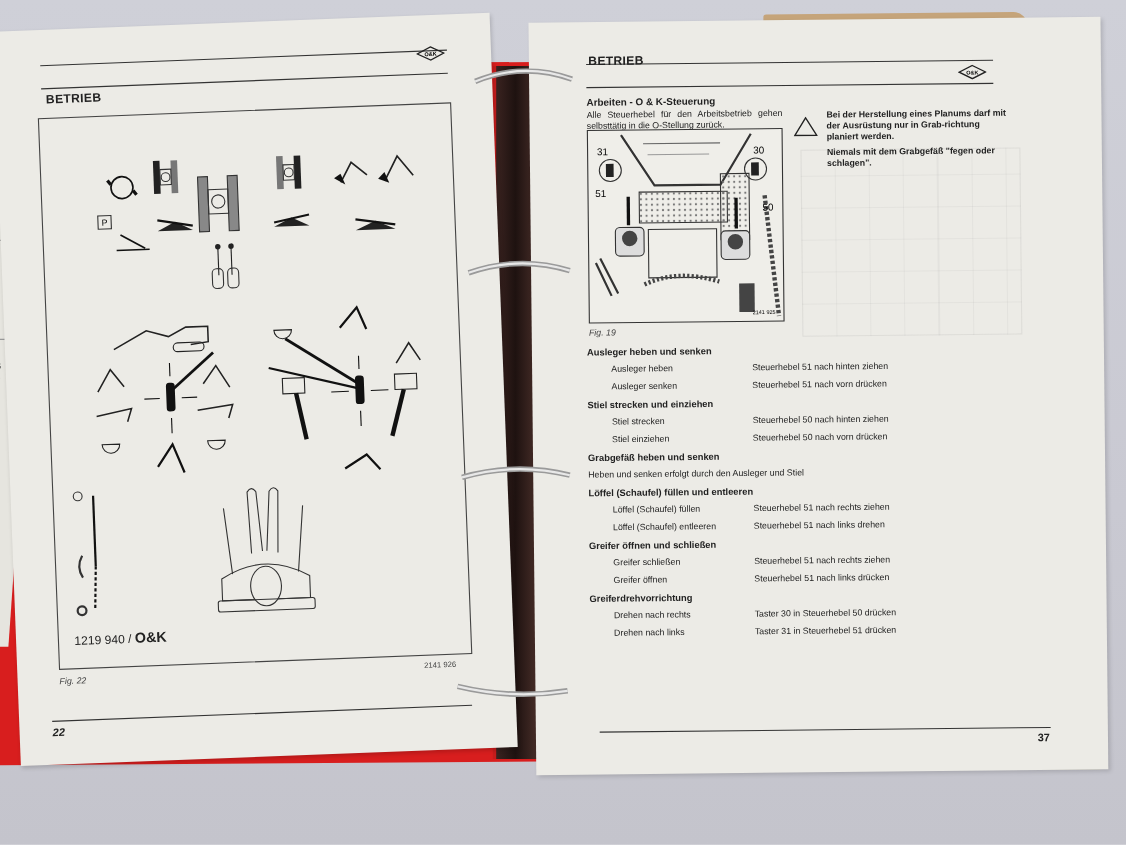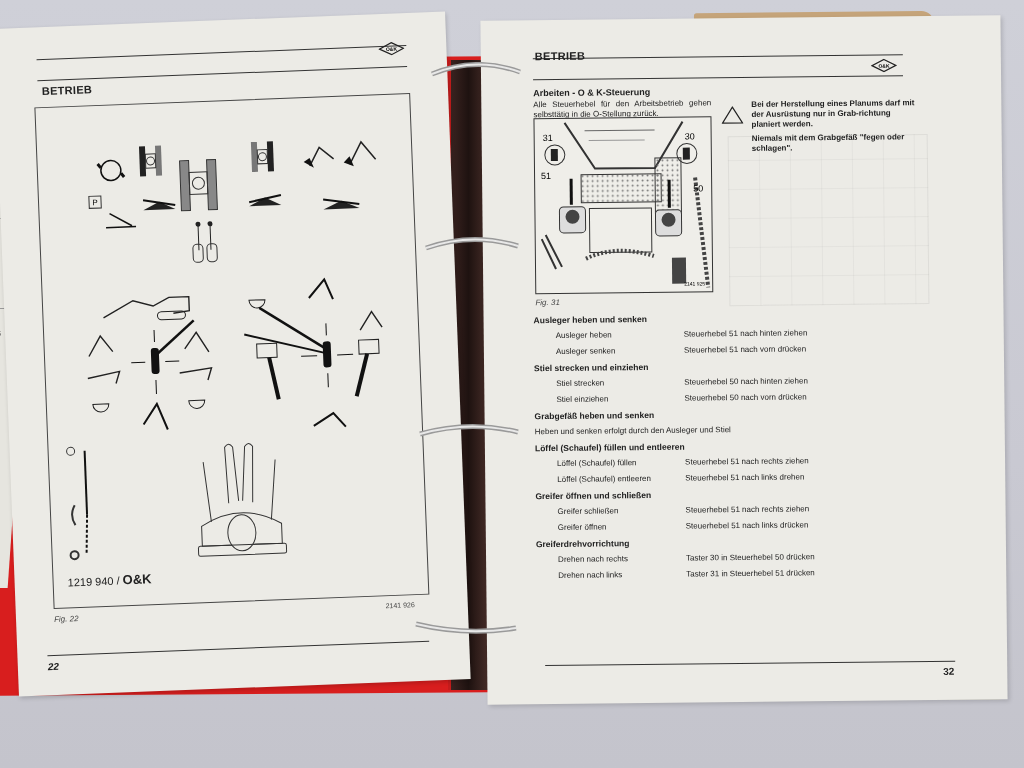--- a/index.html
+++ b/index.html
@@ -328,21 +328,21 @@
               <circle cx="2.5" cy="2.5" r="1" fill="#777"></circle>
             </pattern>
           </defs>
         <text x="8" y="22" font-size="9" font-family="Liberation Sans, sans-serif">31</text>
         <text x="150" y="22" font-size="9" font-family="Liberation Sans, sans-serif">30</text>
         <text x="6" y="60" font-size="9" font-family="Liberation Sans, sans-serif">51</text>
         <text x="158" y="74" font-size="9" font-family="Liberation Sans, sans-serif">50</text>
         <text x="148" y="168" font-size="5" font-family="Liberation Sans, sans-serif">2141 925</text>
       </svg>
     </div>
-    <span class="cab-caption">Fig. 31</span>
+    <span class="cab-caption">Fig. 19</span>
 
     <div class="rows">
       <div class="grp-title">Ausleger heben und senken</div>
       <div class="row">
           <span class="a">Ausleger heben</span>
           <span class="b">Steuerhebel 51 nach hinten ziehen</span>
         </div>
       <div class="row">
           <span class="a">Ausleger senken</span>
           <span class="b">Steuerhebel 51 nach vorn drücken</span>
@@ -386,21 +386,21 @@
           <span class="a">Drehen nach rechts</span>
           <span class="b">Taster 30 in Steuerhebel 50 drücken</span>
         </div>
       <div class="row">
           <span class="a">Drehen nach links</span>
           <span class="b">Taster 31 in Steuerhebel 51 drücken</span>
         </div>
     </div>
 
     <div class="page-rule" style="left:58px;top:645px;width:410px;"></div>
-    <span class="page-num" style="left:456px;top:650px;font-style:normal;">32</span>
+    <span class="page-num" style="left:456px;top:650px;font-style:normal;">37</span>
   </div>
 
   <div class="ring" style="left:428px;top:62px;width:96px;">
     <svg viewBox="0 0 96 16">
         <path d="M4 12 Q48 -6 92 10" fill="none" stroke="#9a9a9a" stroke-width="5"></path>
         <path d="M4 12 Q48 -6 92 10" fill="none" stroke="#e8e8e8" stroke-width="2"></path>
       </svg>
   </div>
   <div class="ring" style="left:422px;top:236px;width:100px;">
     <svg viewBox="0 0 100 16">

